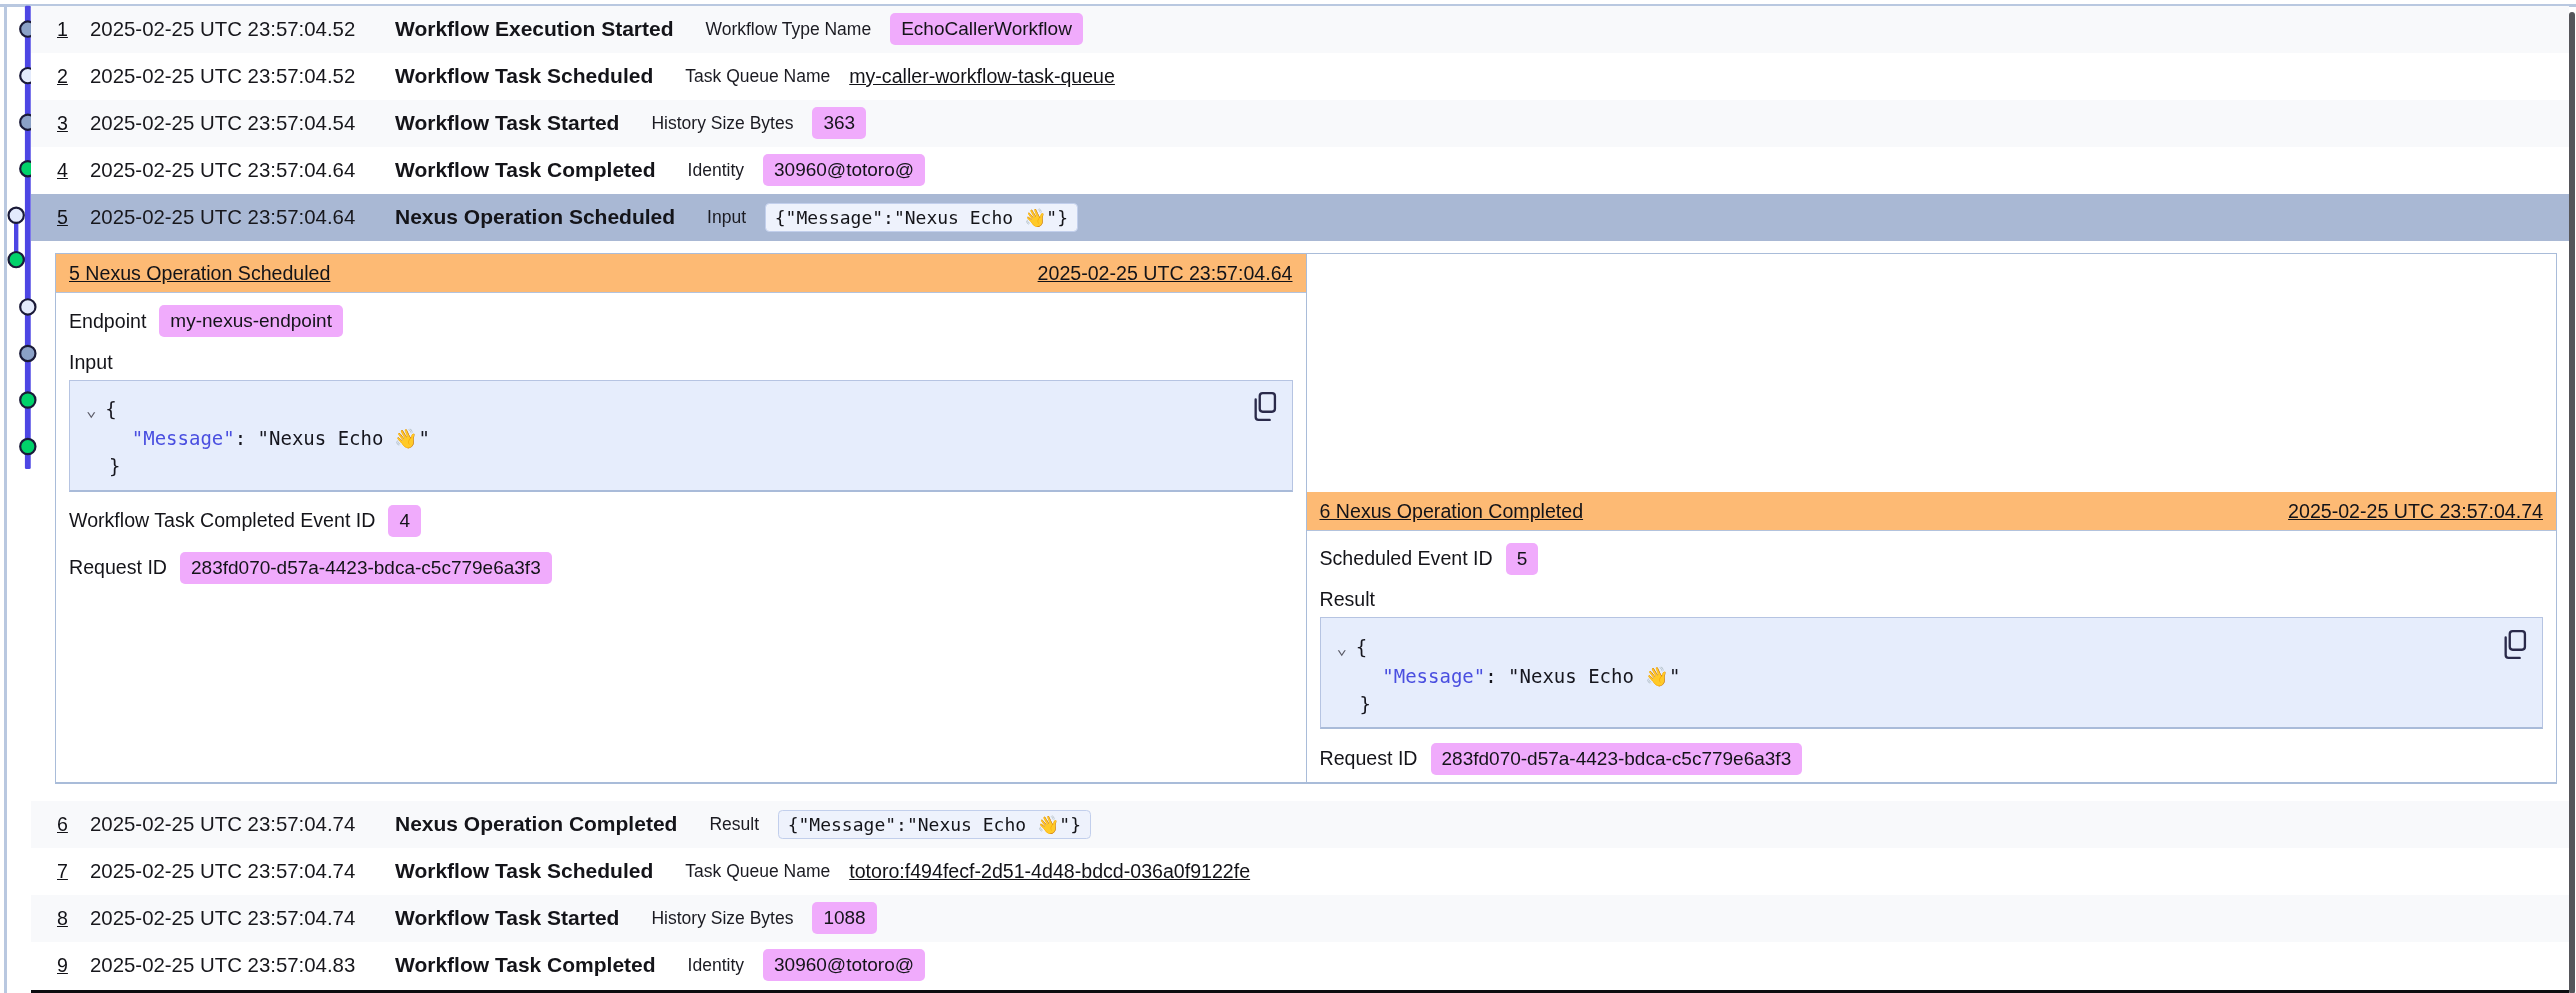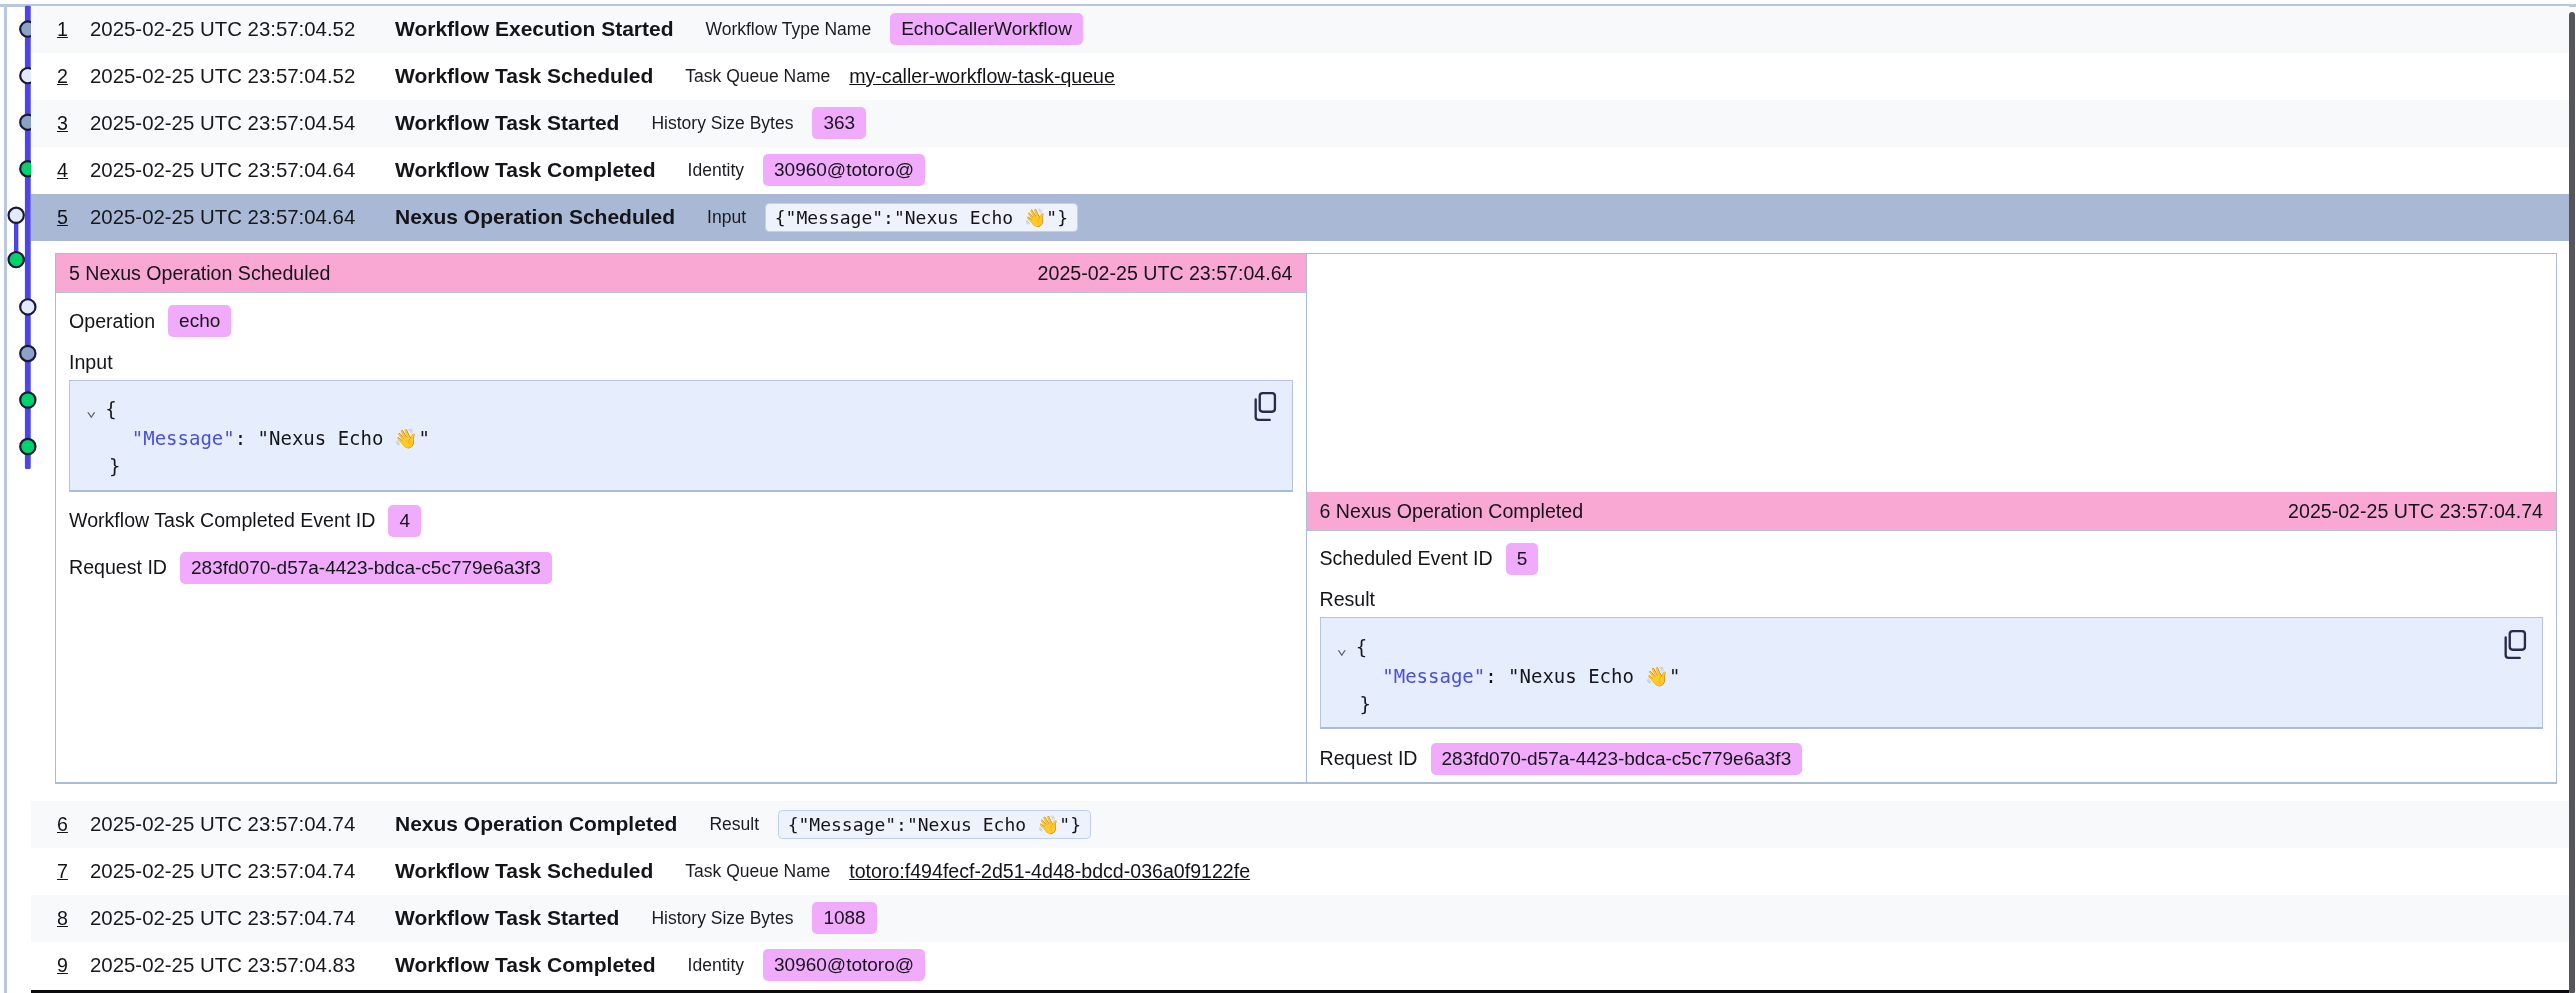--- a/index.html
+++ b/index.html
@@ -21,23 +21,23 @@
   .ekey  { font-size:17.5px; margin-right:19px; color:#1b1b22; white-space:nowrap; }
   .badge { font-size:19px; background:#f0abfc; padding:5.1px 11px; border-radius:5px; white-space:nowrap; }
   .vlink { font-size:19.6px; color:#121217; text-decoration:underline; white-space:nowrap; cursor:pointer; }
   .mono-badge { font-family:"DejaVu Sans Mono", monospace; font-size:18px; background:#eef2fc;
                 border:1.5px solid #c2cfec; border-radius:4.4px; padding:2.9px 8.7px; white-space:nowrap; }
 
   .panel-wrap { margin:12.4px 0 16.7px 24px; width:2502px; height:531px; display:flex;
                 border:1.5px solid #a9bcd9; border-bottom-width:2.9px; box-sizing:border-box; background:#ffffff; }
   .panel { flex:1 1 0; min-width:0; display:flex; flex-direction:column; }
   .panel + .panel { border-left:1.5px solid #a9bcd9;justify-content:flex-end; }
-  .panel-header { height:38px; flex:none; background:#f9a8d4; border-bottom:1.5px solid #b3c3dd;
+  .panel-header { height:38px; flex:none; background:#fdba74; border-bottom:1.5px solid #b3c3dd;
                   display:flex; justify-content:space-between; align-items:center;
-                  padding:0 13px; font-size:19.6px; color:#131318; }
+                  padding:0 13px; font-size:19.6px; color:#131318;text-decoration:underline; }
   .panel-body { padding:4.4px 13px 0 13px; position:relative; }
   .pfield { height:47px; display:flex; align-items:center; gap:13px; font-size:19.6px; }
   .plabel-row { height:35px; display:flex; align-items:center; font-size:19.6px; }
   .codeblock { position:relative; background:#e6edfc; border:1.5px solid #b6c4e2; border-bottom:2.9px solid #a9bbd9;
                height:112px; box-sizing:border-box; padding:14.5px 14.5px 0 16px;
                font-family:"DejaVu Sans Mono", monospace; font-size:19px; color:#16161e; }
   .codeline { line-height:28px; white-space:pre; }
   .chev { color:#5a5a66; display:inline-block; margin-right:8.7px; font-size:17.5px; }
   .json-key { color:#4a4fe0; }
   .copy-btn { position:absolute; top:10.2px; right:13px; cursor:pointer; background:none; border:none; padding:0; }
@@ -107,22 +107,22 @@
 
     <div class="panel-wrap">
 
       <div class="panel">
         <div class="panel-header">
           <span>5 Nexus Operation Scheduled</span>
           <span>2025-02-25 UTC 23:57:04.64</span>
         </div>
         <div class="panel-body">
           <div class="pfield">
-            <span>Operation</span>
-            <span class="badge">echo</span>
+            <span>Endpoint</span>
+            <span class="badge">my-nexus-endpoint</span>
           </div>
           <div class="plabel-row">
             <span>Input</span>
           </div>
           <div class="codeblock">
             <div class="codeline"><span class="chev">⌄</span><span>{</span></div>
             <div class="codeline">    <span class="json-key">"Message"</span><span>: "Nexus Echo 👋"</span></div>
             <div class="codeline">  <span>}</span></div>
             <button class="copy-btn">
               <svg width="28" height="31" viewBox="0 0 24 26">

